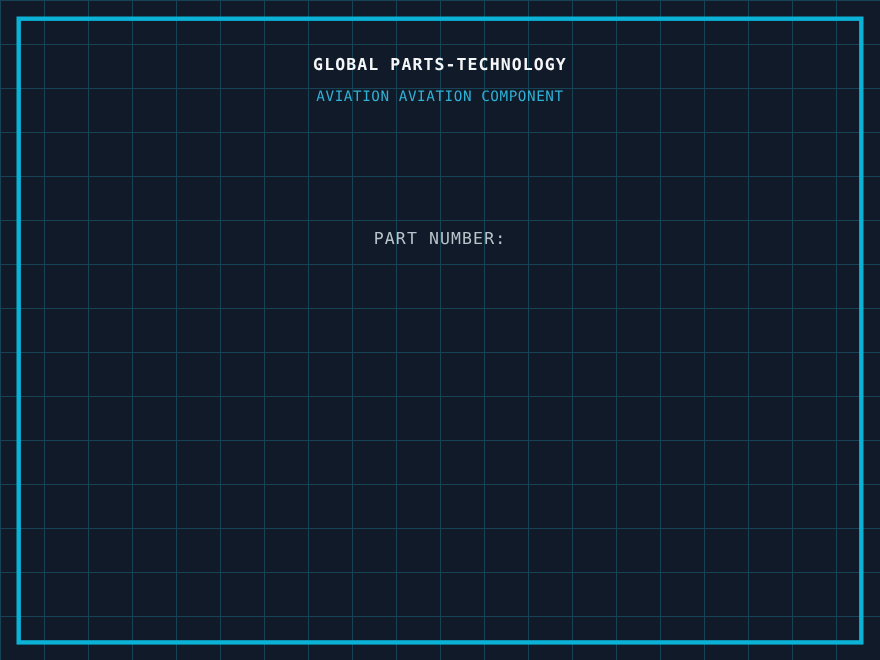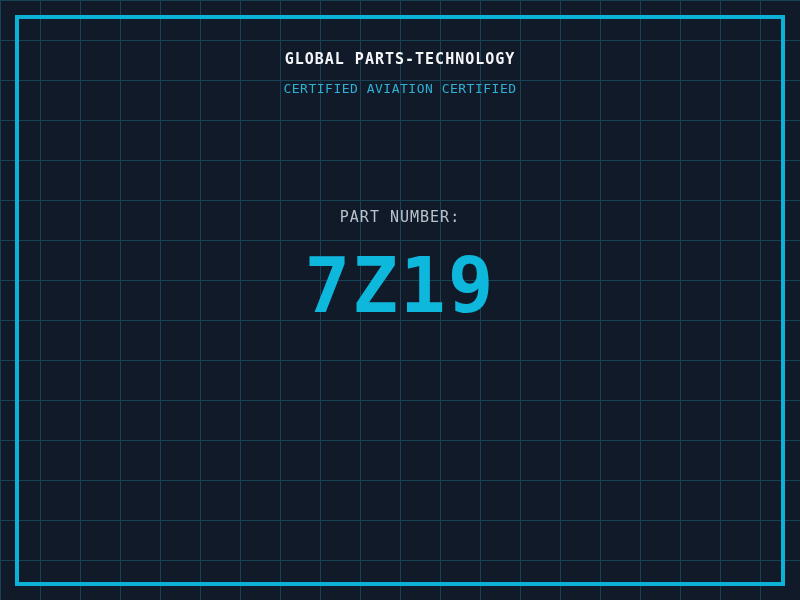--- a/index.html
+++ b/index.html
@@ -85,19 +85,18 @@
 </style>
 </head>
 <body>
 
 <div class="screen">
   <div class="grid-bg"></div>
   <div class="frame"></div>
 
   <div class="center-text company-name">GLOBAL PARTS-TECHNOLOGY</div>
 
-  <div class="center-text tagline">CERTIFIED AVIATION CERTIFIED</div>
+  <div class="center-text tagline">AVIATION AVIATION COMPONENT</div>
 
   <div class="center-text part-label">PART NUMBER:</div>
 
-  <div class="center-text part-number">7Z19</div>
 
 </div>
 
 </body></html>

